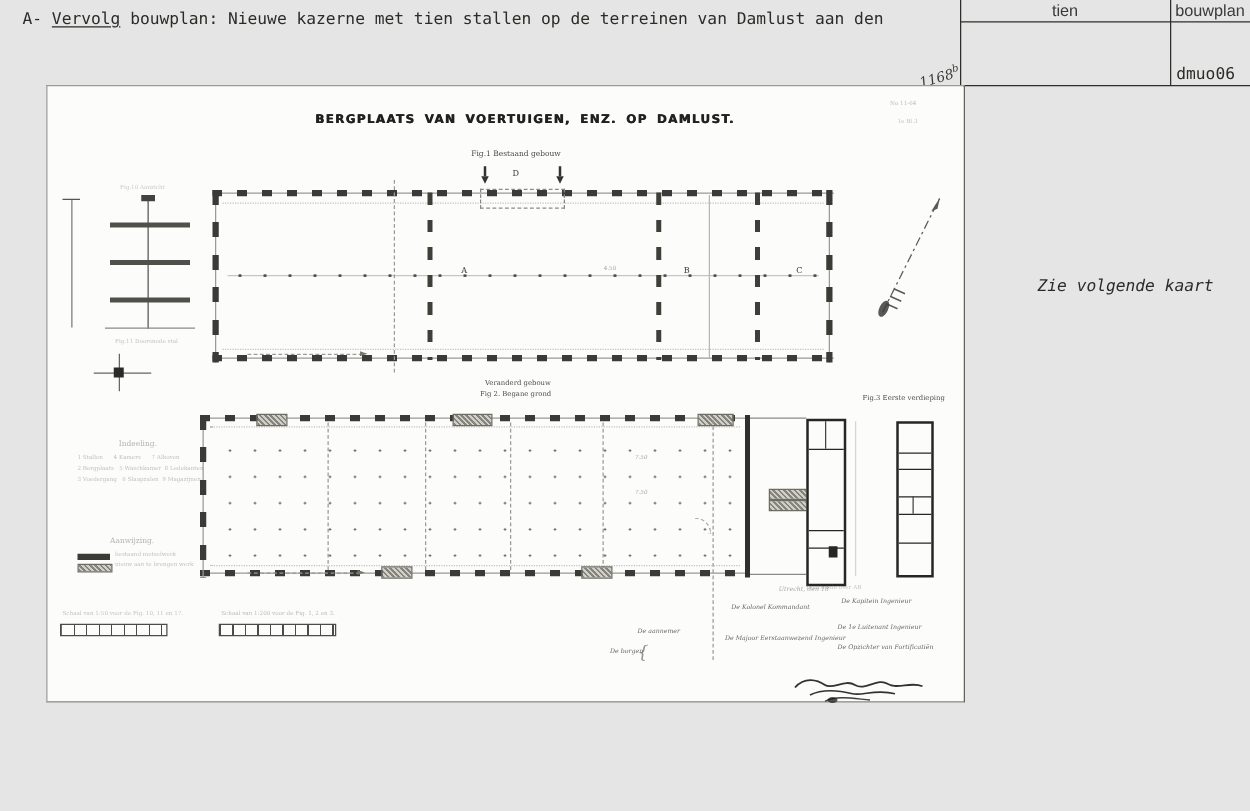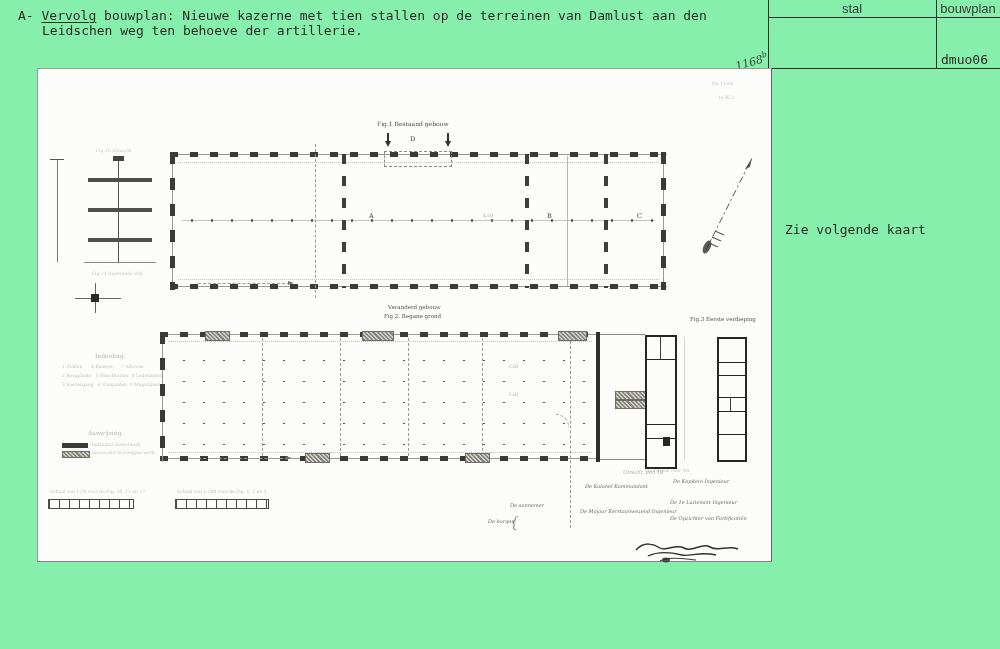--- a/index.html
+++ b/index.html
@@ -1,16 +1,16 @@
 <!DOCTYPE html>
 <html><head>
 <meta charset="utf-8">
 <style>
   html,body{margin:0;padding:0;background:#fafaf8;}
-  #canvas{position:relative;width:1000px;height:649px;background:#86efac;overflow:hidden;
+  #canvas{position:relative;width:1000px;height:649px;background:#e5e5e5;overflow:hidden;
           font-family:"DejaVu Serif",serif;}
   .abs{position:absolute;}
   .t{font:13px/15px "DejaVu Sans Mono",monospace;color:#2b2b28;white-space:pre;}
   .u{text-decoration:underline;text-underline-offset:2px;}
   .form{font:13px "Liberation Sans",sans-serif;color:#3a3a38;}
   .title{font-family:"DejaVu Sans",sans-serif;font-weight:700;font-size:9.5px;letter-spacing:1.1px;
          word-spacing:3px;color:#21211e;white-space:nowrap;text-shadow:0.5px 0 #21211e;}
   .cap{font-family:"DejaVu Serif",serif;font-size:6px;color:#4e4e48;white-space:nowrap;}
   .cap2{font-size:5.5px;}
   .micro{font-family:"DejaVu Serif",serif;font-size:4.5px;color:#6a6a62;white-space:nowrap;}
@@ -45,43 +45,43 @@
   .roomframe{border:2px solid #262622;background:#fcfcfa;}
   .part{border-top:1.5px solid #262622;height:0;}
 </style>
 </head>
 <body>
 
 <div id="canvas">
 
   <div class="abs" style="left:18px;top:8px;">
     <div class="t"><span>A- </span><span class="u">Vervolg</span><span> bouwplan: Nieuwe kazerne met tien stallen op de terreinen van Damlust aan den</span></div>
-    <div class="t" style="margin-left:24px;">Leidschen weg ten behoeve der artillerie.</div>
   </div>
 
   <div class="abs" style="left:768px;top:0;width:232px;height:92px;">
     <div class="abs" style="left:0;top:0;height:68px;border-left:1.5px solid #2e2e2a;"></div>
     <div class="abs" style="left:168px;top:0;height:68px;border-left:1.5px solid #2e2e2a;"></div>
     <div class="abs" style="left:0;top:17px;width:232px;border-top:1.5px solid #2e2e2a;"></div>
     <div class="abs" style="left:0;top:68px;width:232px;border-top:1.5px solid #2e2e2a;"></div>
     <div class="abs" style="left:3px;top:68px;height:24px;border-left:1px solid #55554e;"></div>
-    <div class="abs form" style="left:0;top:1px;width:168px;text-align:center;">stal</div>
+    <div class="abs form" style="left:0;top:1px;width:168px;text-align:center;">tien</div>
     <div class="abs form" style="left:168px;top:1px;width:64px;text-align:center;">bouwplan</div>
     <div class="abs t" style="left:173px;top:52px;">dmuo06</div>
   </div>
 
-  <div class="abs t" style="left:785px;top:222px;">Zie volgende kaart</div>
+  <div class="abs t" style="left:830px;top:222px;font-style:italic;">Zie volgende kaart</div>
 
   <div class="abs script" style="left:735px;top:54px;font-size:11px;transform:rotate(-16deg);"><span>1168</span><sup style="font-size:8px;">b</sup></div>
 
   <div class="abs sheet" style="left:37px;top:68px;width:733px;height:492px;"></div>
 
   <div class="abs micro" style="left:712px;top:81px;opacity:.45;">No 11-64</div>
   <div class="abs micro" style="left:718px;top:95px;opacity:.4;">1e Bl.3</div>
 
+  <div class="abs title" style="left:252px;top:90px;">BERGPLAATS VAN VOERTUIGEN, ENZ. OP DAMLUST.</div>
 
   <div class="abs cap" style="left:377px;top:120px;">Fig.1 Bestaand gebouw</div>
   <div class="abs lbl" style="left:410px;top:135px;">D</div>
   <div class="abs darr" style="left:384px;top:133px;">
       <i></i>
       <b></b>
     </div>
   <div class="abs darr" style="left:444px;top:133px;">
       <i></i>
       <b></b>

